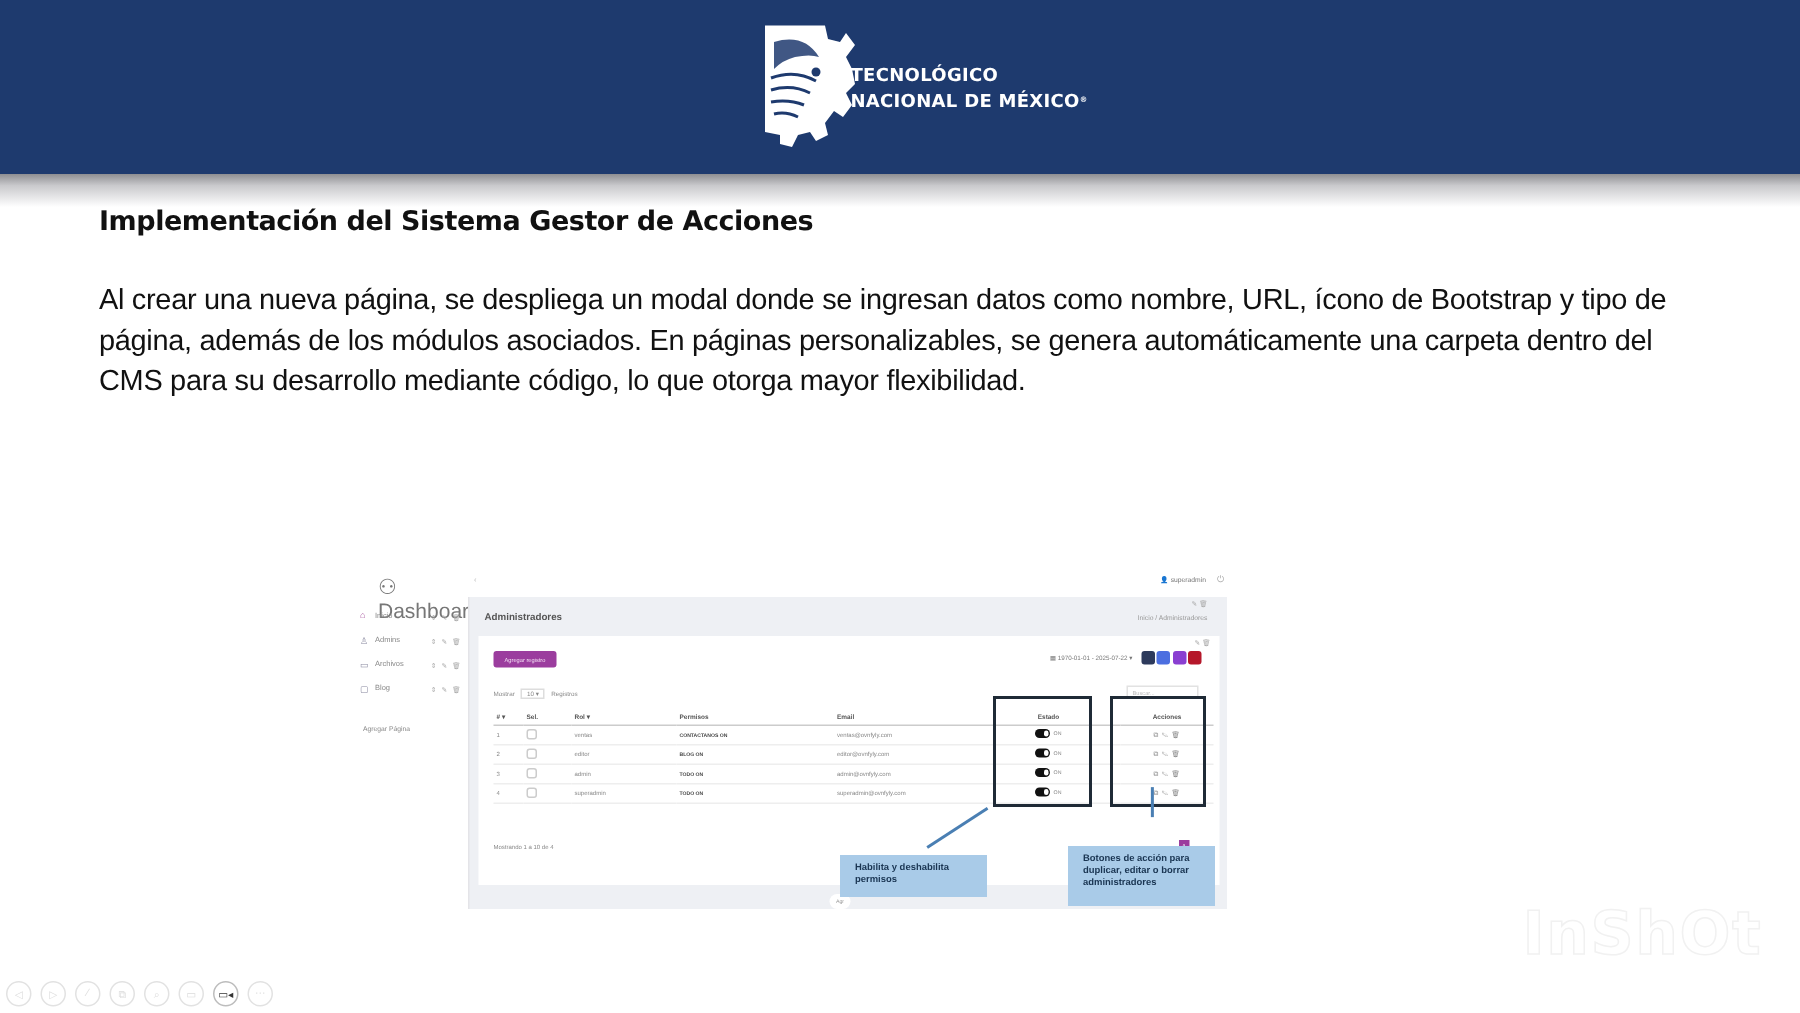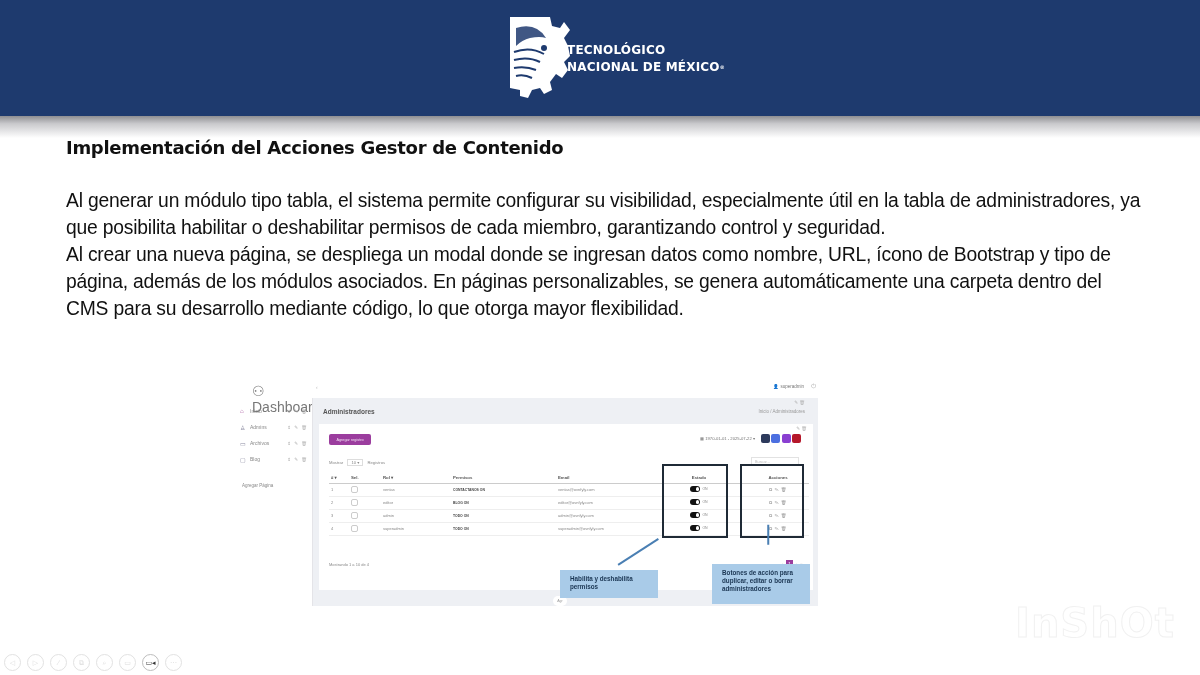--- a/index.html
+++ b/index.html
@@ -105,23 +105,22 @@
     <path d="M14 40 Q30 34 44 42 M14 48 Q28 44 40 50 M14 56 Q26 54 36 58 M16 64 Q24 62 32 66" stroke="#1e3a6e" stroke-width="2" fill="none"></path>
     <circle cx="44" cy="36" r="3" fill="#1e3a6e"></circle>
   </svg>
   <div class="logo-text">
     <div>TECNOLÓGICO</div>
     <div><span>NACIONAL DE MÉXICO</span><span class="reg">®</span></div>
   </div>
 </div>
 <div class="header-shadow"></div>
 
-<div class="slide-title">Implementación del Acciones Gestor de Contenido</div>
+<div class="slide-title">Implementación del Sistema Gestor de Acciones</div>
 <div class="slide-body">
-  <p>Al generar un módulo tipo tabla, el sistema permite configurar su visibilidad, especialmente útil en la tabla de administradores, ya que posibilita habilitar o deshabilitar permisos de cada miembro, garantizando control y seguridad.</p>
   <p>Al crear una nueva página, se despliega un modal donde se ingresan datos como nombre, URL, ícono de Bootstrap y tipo de página, además de los módulos asociados. En páginas personalizables, se genera automáticamente una carpeta dentro del CMS para su desarrollo mediante código, lo que otorga mayor flexibilidad.</p>
 </div>
 
 <div class="shot">
   <div class="sidebar">
     <div class="brand">⚇ <span>Dashboard</span></div>
 
     <div class="side-item" style="top:28px">
       <span class="ico home">⌂</span>
       <span>Inicio</span>

